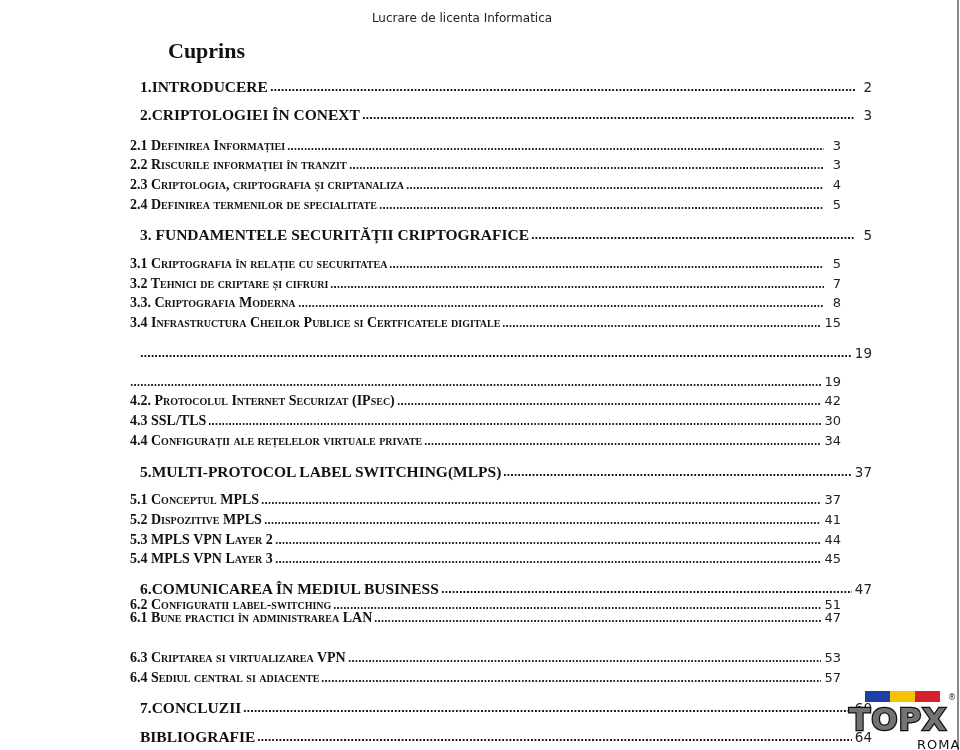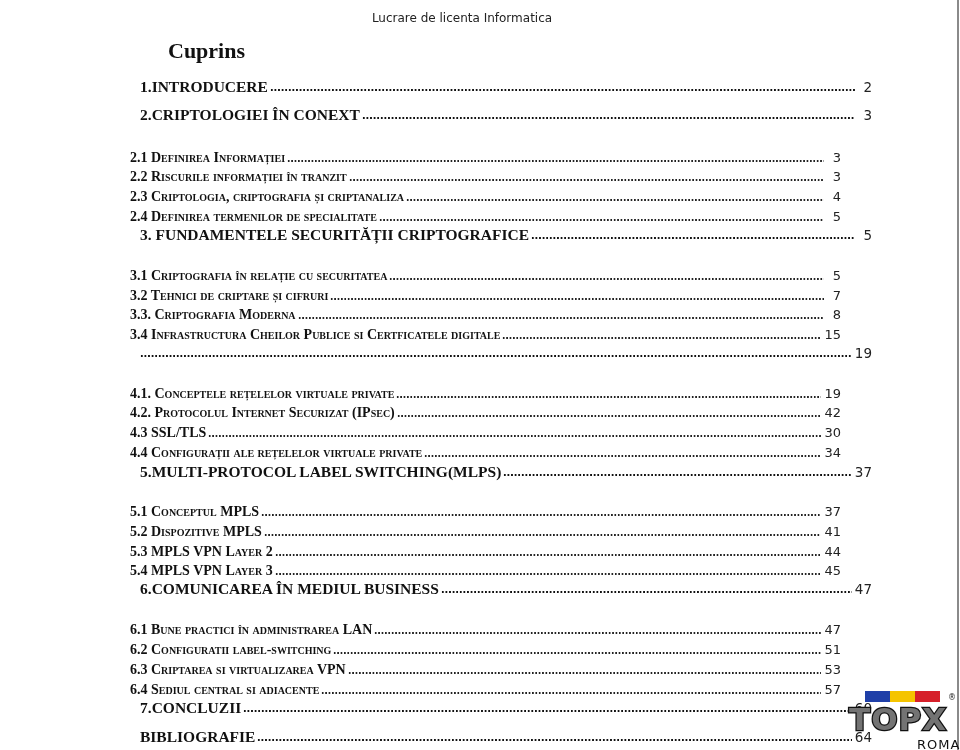--- a/index.html
+++ b/index.html
@@ -62,21 +62,20 @@
     font-size: 15.5px;
     font-weight: bold;
     margin-left: 31px;
   }
   .row.l2 {
     left: 21px;
     width: 711px;
     font-size: 14px;
     font-weight: bold;
     font-variant: small-caps;
-    margin-top: 12px;
   }
   .row .label {
     flex: 0 0 auto;
     padding-right: 2px;
     line-height: 18px;
   }
   .row .leader {
     flex: 1 1 auto;
     height: 4px;
     margin-bottom: 4px;
@@ -219,21 +218,20 @@
     <span class="label">3.4 Infrastructura Cheilor Publice si Certficatele digitale </span>
     <span class="leader"></span>
     <span class="page">15</span>
   </div>
 
   <div class="row l1" style="top:342px">
     <span class="leader"></span>
     <span class="page">19</span>
   </div>
   <div class="row l2" style="top:371px">
-    <span class="label">4.1. Conceptele rețelelor virtuale private </span>
     <span class="leader"></span>
     <span class="page">19</span>
   </div>
   <div class="row l2" style="top:390px">
     <span class="label">4.2. Protocolul Internet Securizat (IPsec)</span>
     <span class="leader"></span>
     <span class="page">42</span>
   </div>
   <div class="row l2" style="top:410px">
     <span class="label">4.3 SSL/TLS </span>
@@ -275,21 +273,21 @@
   <div class="row l1" style="top:578px">
     <span class="label">6.COMUNICAREA ÎN MEDIUL BUSINESS</span>
     <span class="leader"></span>
     <span class="page">47</span>
   </div>
   <div class="row l2" style="top:607px">
     <span class="label">6.1 Bune practici în administrarea LAN </span>
     <span class="leader"></span>
     <span class="page">47</span>
   </div>
-  <div class="row l2" style="top:627px">
+  <div class="row l2" style="top:594px">
     <span class="label">6.2 Configuratii label-switching </span>
     <span class="leader"></span>
     <span class="page">51</span>
   </div>
   <div class="row l2" style="top:647px">
     <span class="label">6.3 Criptarea si virtualizarea VPN </span>
     <span class="leader"></span>
     <span class="page">53</span>
   </div>
   <div class="row l2" style="top:667px">

